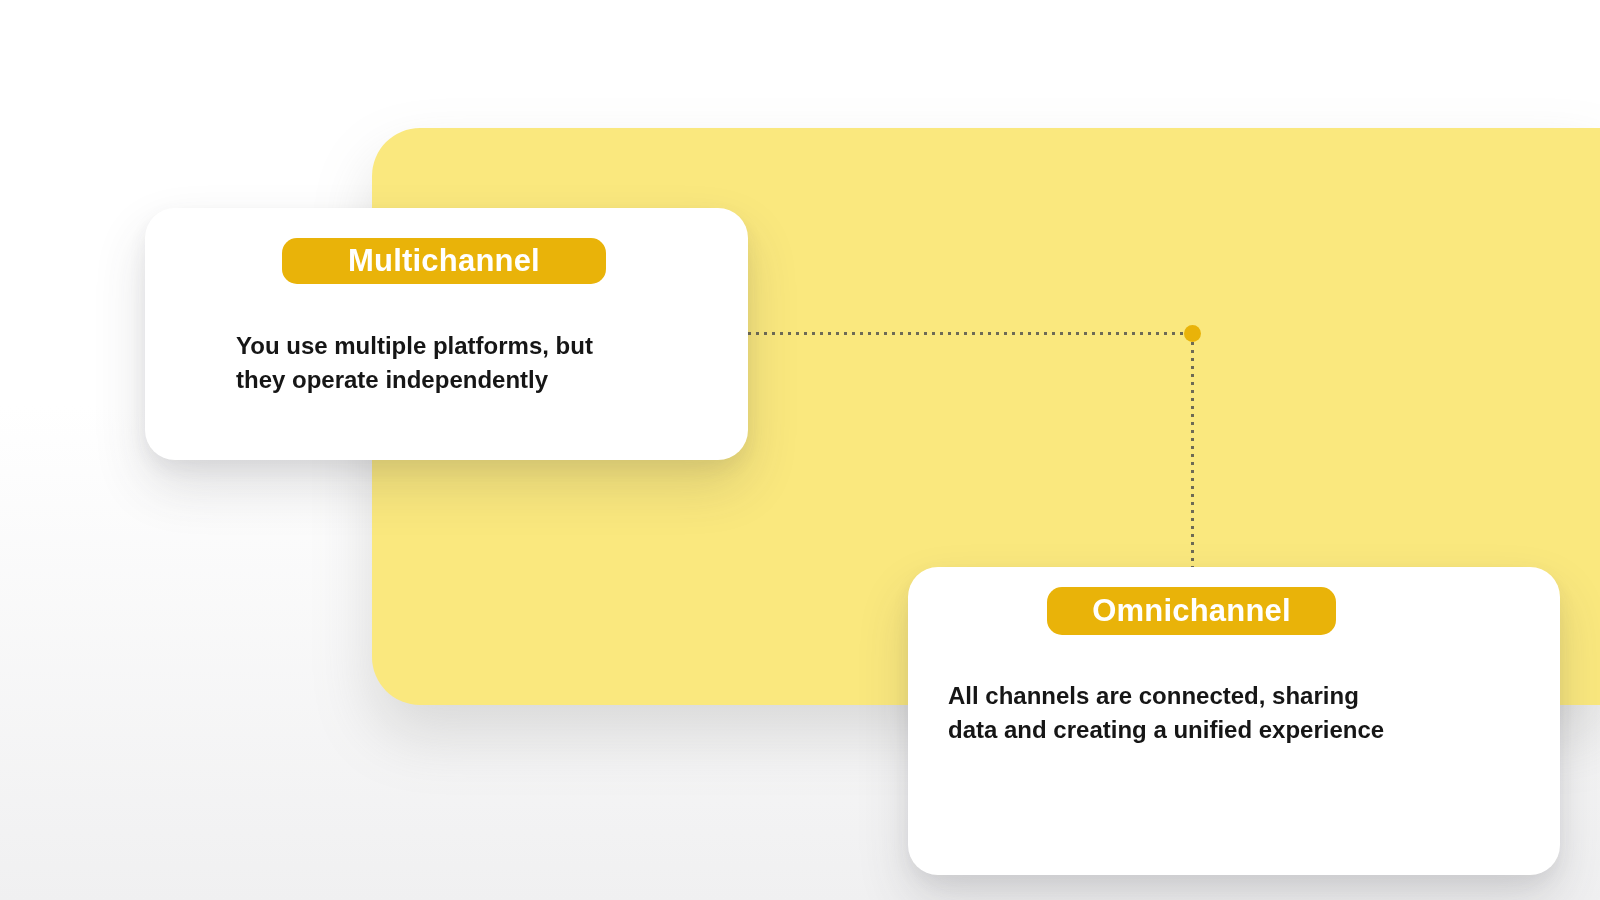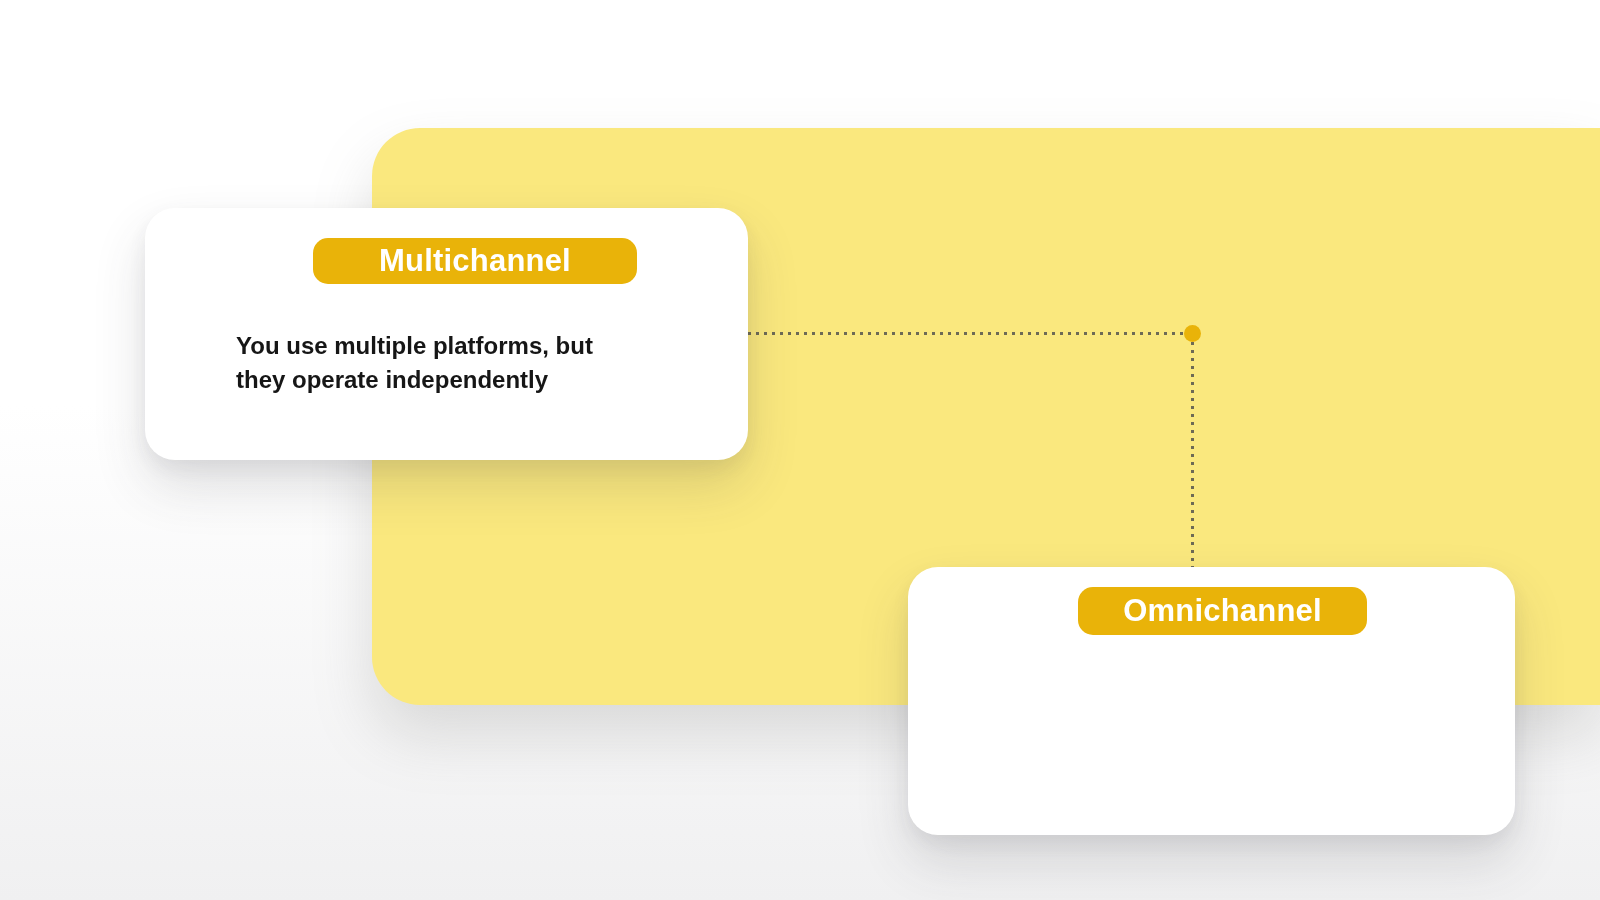--- a/index.html
+++ b/index.html
@@ -84,35 +84,35 @@
     left: 145px;
     top: 208px;
     width: 603px;
     height: 252px;
   }
 
   .card-right {
     left: 908px;
     top: 567px;
     width: 607px;
-    height: 268px;
+    height: 308px;
+    padding-left: 45px;
   }
 
   .badge {
     position: absolute;
     display: flex;
     align-items: center;
     justify-content: center;
     background: var(--badge_gold, #E9B309);
     color: #ffffff;
     font-size: 31px;
     font-weight: 700;
     letter-spacing: 0.2px;
     border-radius: 15px;
-    margin-left: 31px;
   }
 
   .card-left .badge {
     left: 137px;
     top: 30px;
     width: 324px;
     height: 46px;
   }
 
   .card-right .badge {
@@ -156,15 +156,17 @@
   <div class="connector-node"></div>
 
   <section class="card card-left">
     <div class="badge">Multichannel</div>
     <p class="desc">You use multiple platforms, but
 they operate independently</p>
   </section>
 
   <section class="card card-right">
     <div class="badge">Omnichannel</div>
+    <p class="desc">All channels are connected, sharing
+data and creating a unified experience</p>
   </section>
 
 </div>
 
 </body></html>

